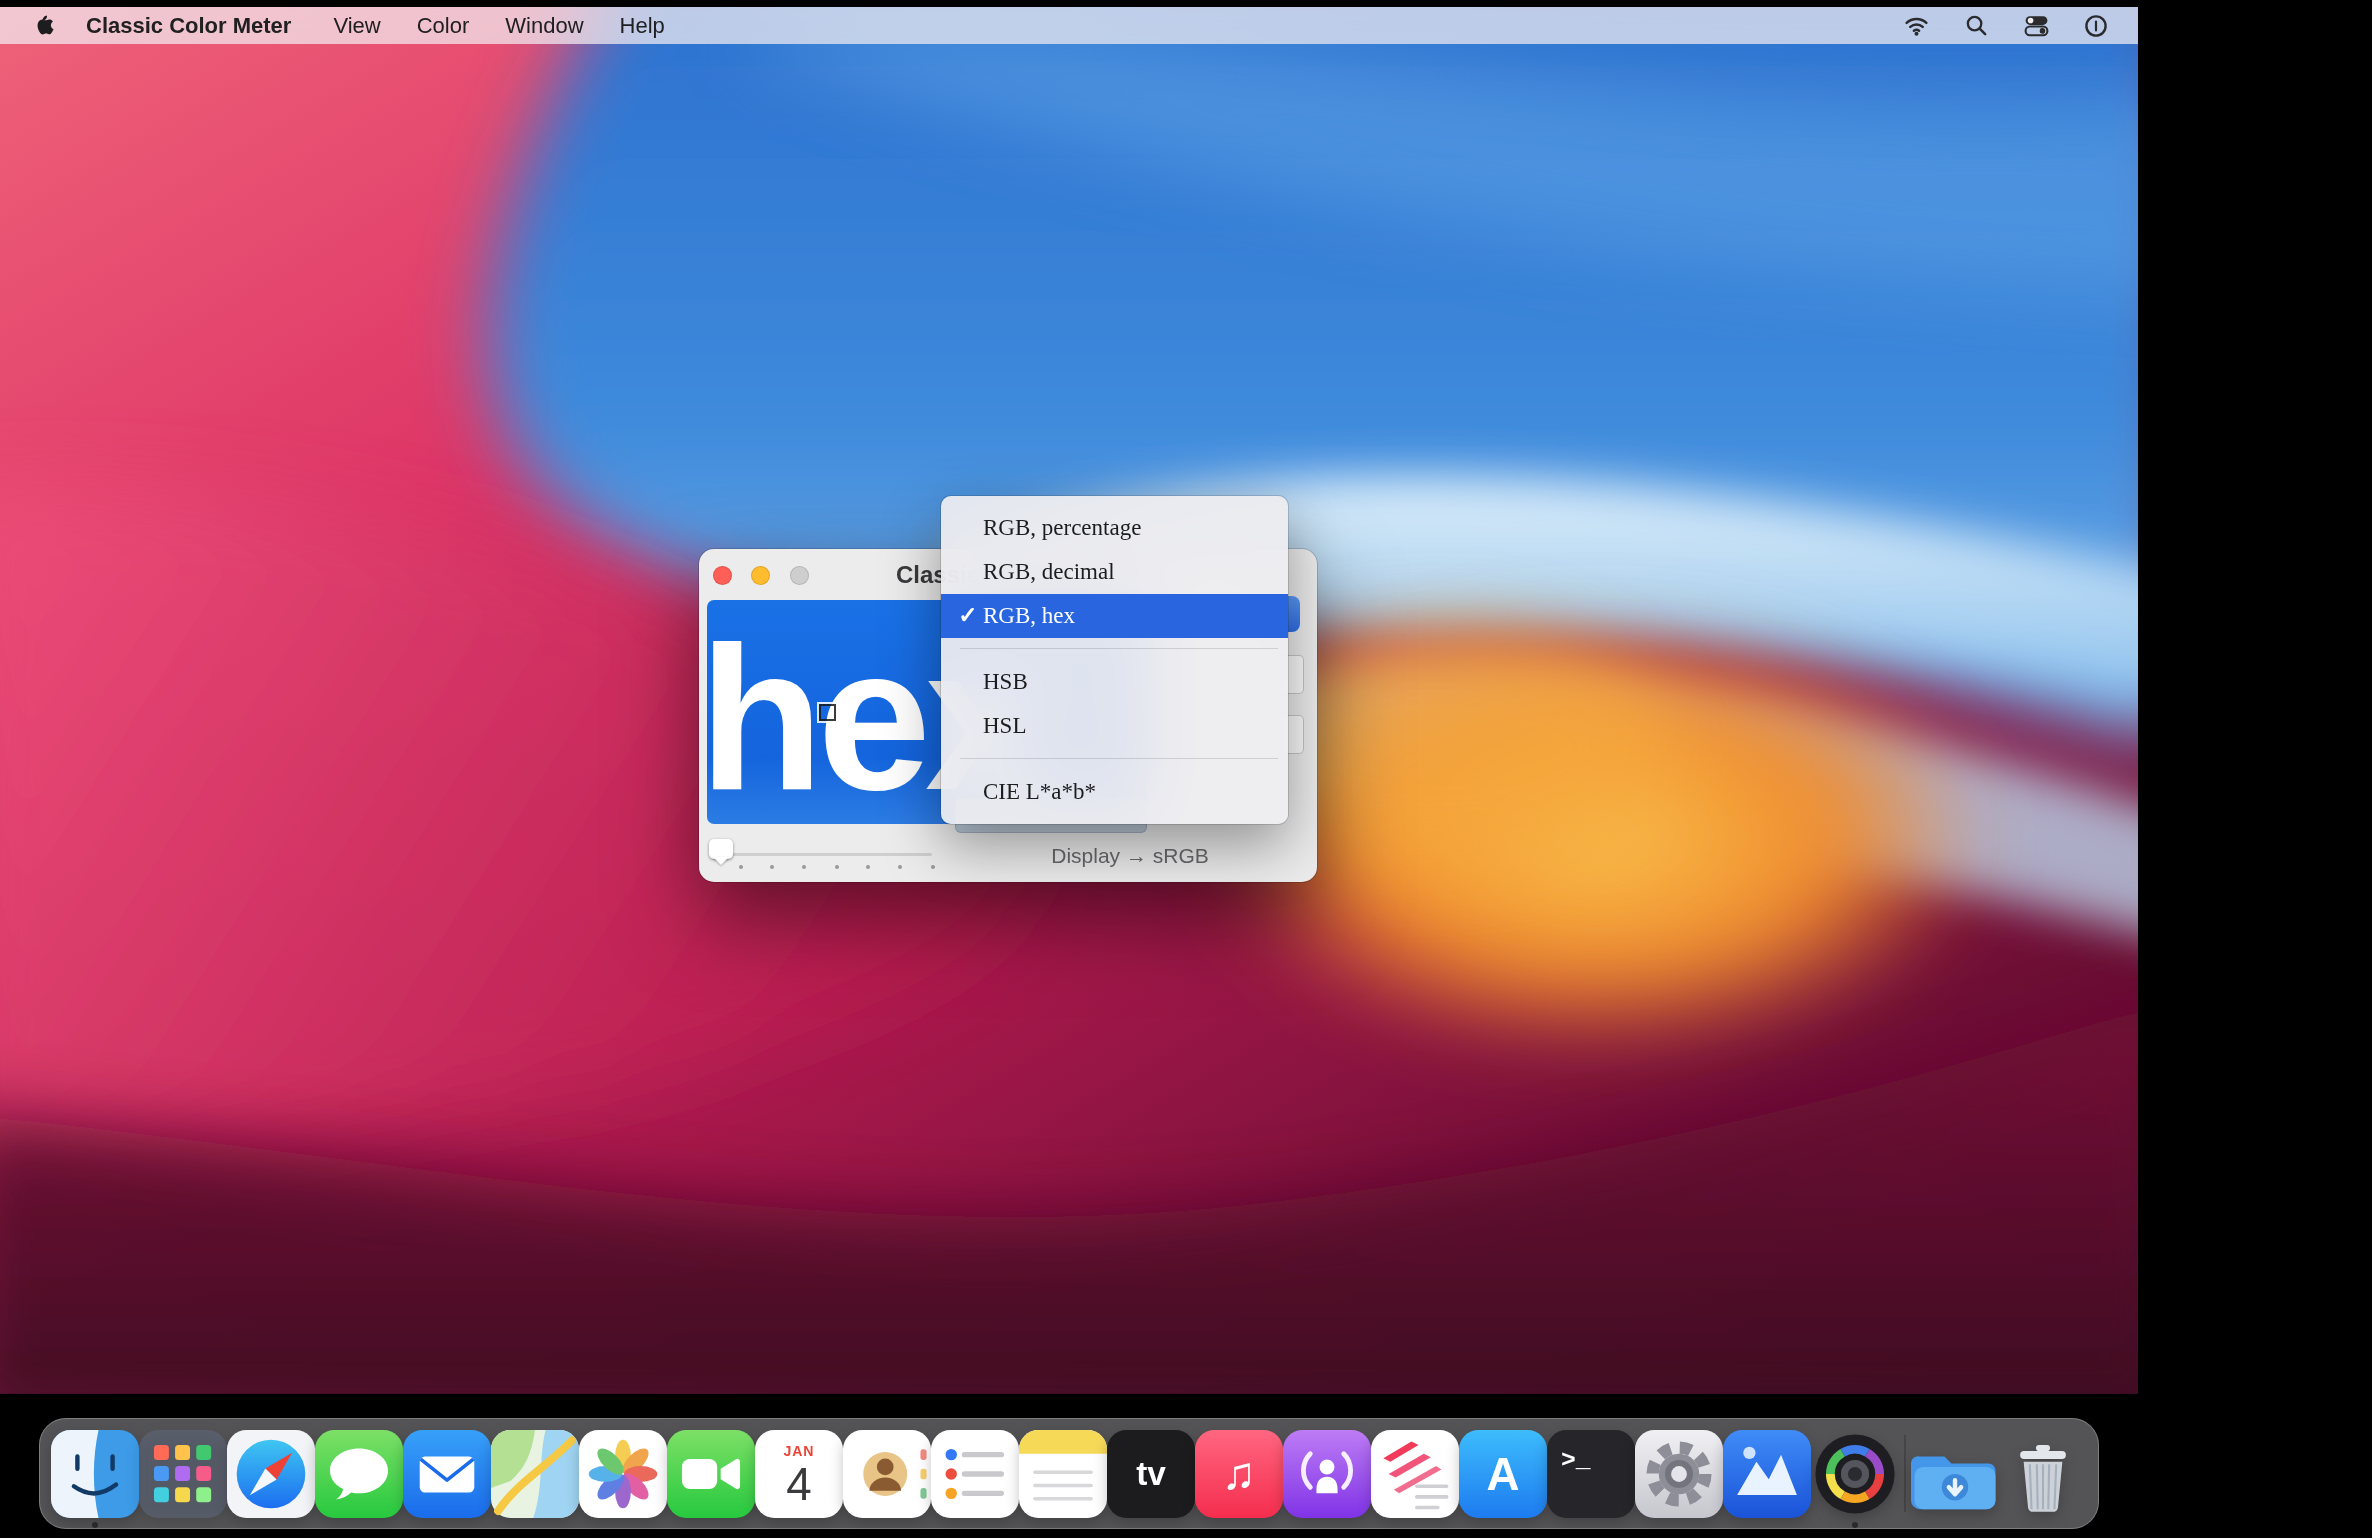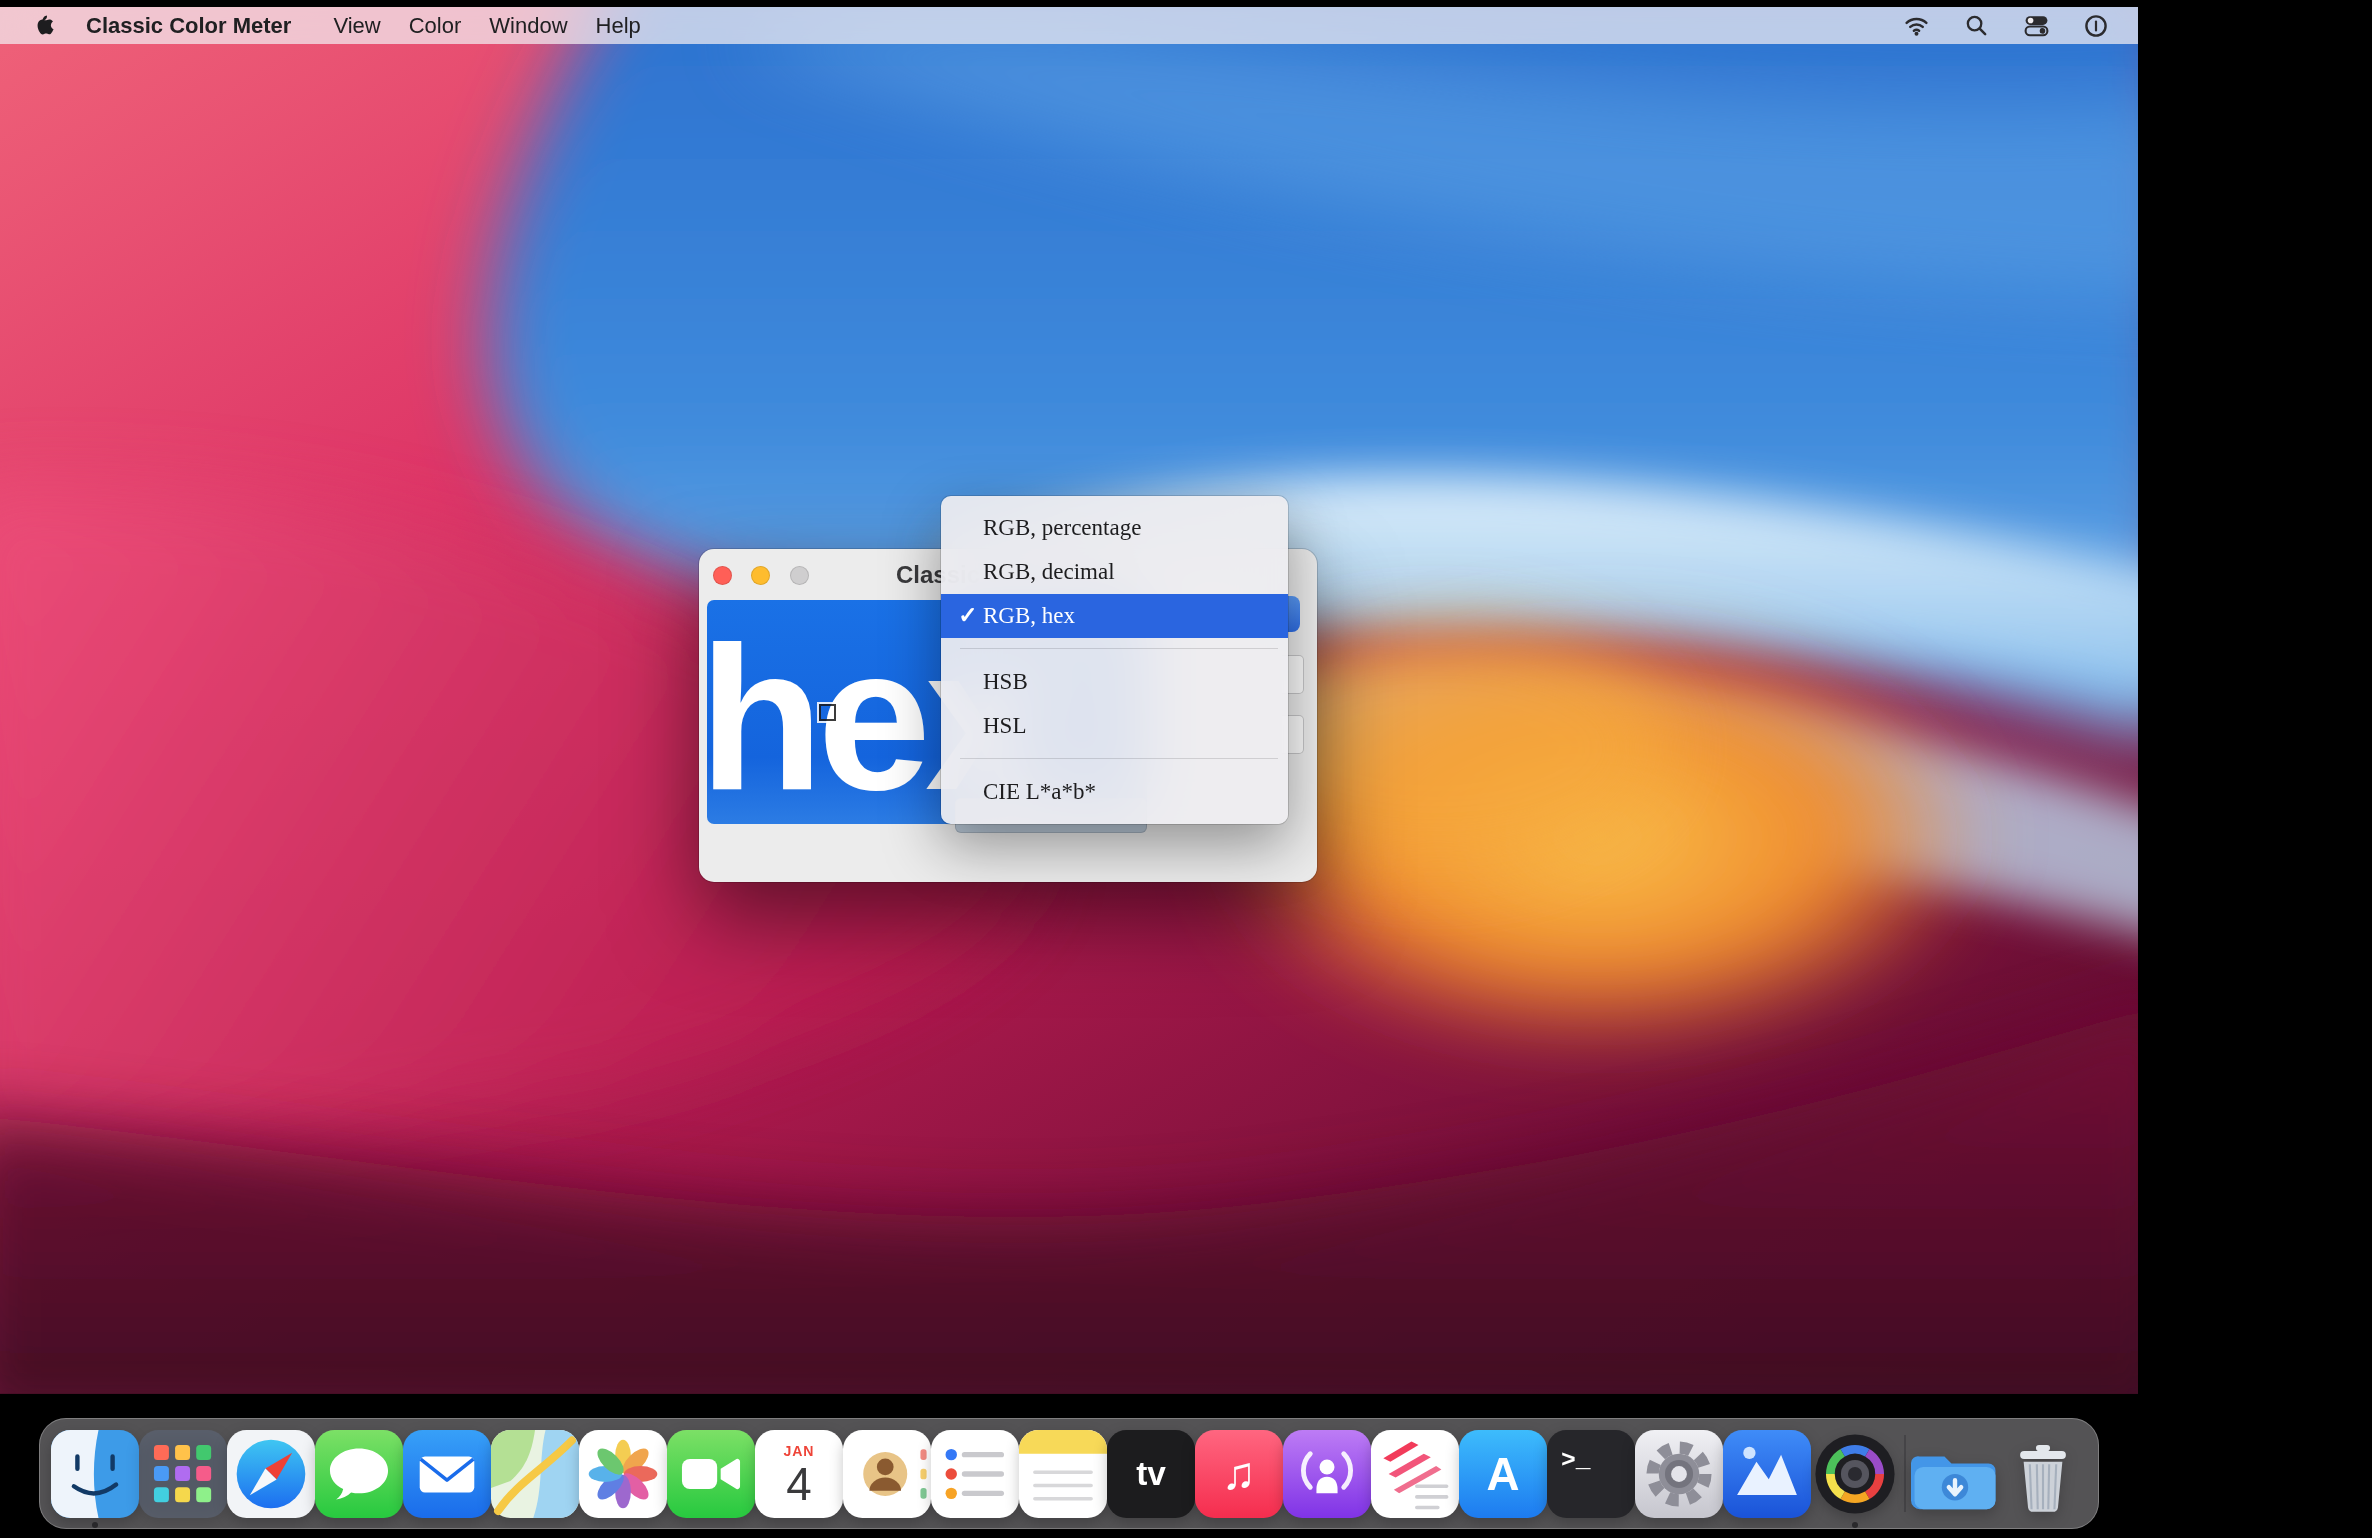--- a/index.html
+++ b/index.html
@@ -10,21 +10,21 @@
   
   #wallpaper{position:absolute;inset:0;z-index:0;}
 
   
   #menubar{position:absolute;top:0;left:0;right:0;height:37px;z-index:100;
            display:flex;align-items:center;
            background:rgba(242,238,242,0.72);backdrop-filter:blur(24px);
            color:#202022;font-size:22px;}
   #menubar .apple{width:24px;height:26px;margin-left:32px;display:flex;align-items:center;}
   #menubar .appname{font-weight:bold;margin-left:30px;}
-  #menubar .menus{display:flex;gap:28px;margin-left:42px;}
+  #menubar .menus{display:flex;gap:36px;margin-left:42px;}
   .mb-item{cursor:default;}
   #menubar .spacer{flex:1;}
   #menubar .status{display:flex;gap:32px;align-items:center;margin-right:28px;}
   .statusicon{width:28px;height:26px;display:flex;align-items:center;justify-content:center;}
 
   
   #window{position:absolute;left:699px;top:542px;width:618px;height:333px;z-index:10;
           background:#ececec;border-radius:15px;
           box-shadow:0 0 0 1px rgba(0,0,0,0.15),0 35px 84px rgba(0,0,0,0.5);}
   #titlebar{position:relative;height:51px;display:flex;align-items:center;justify-content:center;}
@@ -234,20 +234,32 @@
     <div id="magnifier">
       <div id="magtext">hex</div>
       <div id="aperture"></div>
     </div>
 
     <div id="popupbtn-sliver"></div>
     <div id="field1" class="field-sliver"></div>
     <div id="field2" class="field-sliver"></div>
     <div id="swatch-sliver"></div>
 
+    <div id="bottombar">
+      <div id="slidertrack"></div>
+      <div id="sliderthumb"></div>
+      <div class="tick" style="left:40px"></div>
+      <div class="tick" style="left:71px"></div>
+      <div class="tick" style="left:103px"></div>
+      <div class="tick" style="left:136px"></div>
+      <div class="tick" style="left:167px"></div>
+      <div class="tick" style="left:199px"></div>
+      <div class="tick" style="left:232px"></div>
+      <div id="winstatus">Display → sRGB</div>
+    </div>
   </div>
 
   <div id="popup">
     <div class="pm-item">
       <span class="check"></span>
       <span>RGB, percentage</span>
     </div>
     <div class="pm-item">
       <span class="check"></span>
       <span>RGB, decimal</span>

